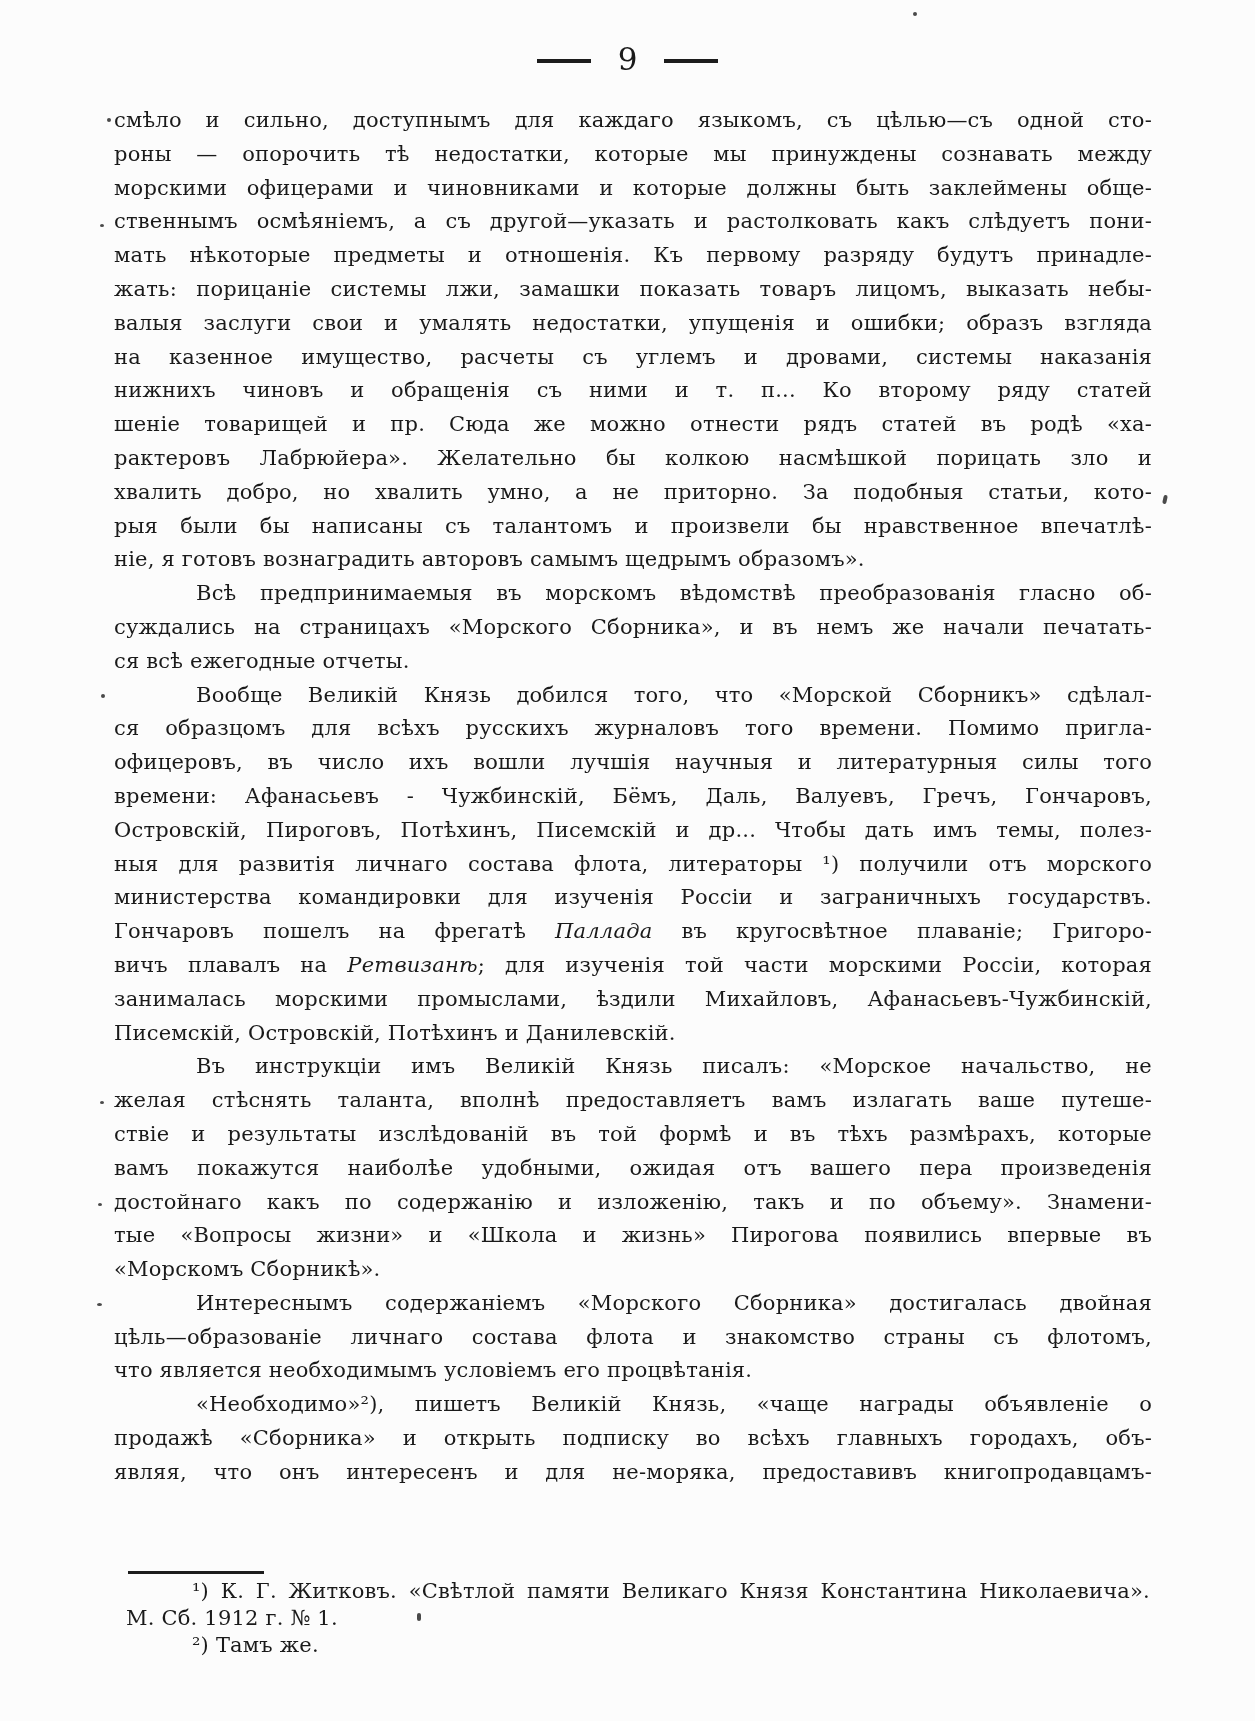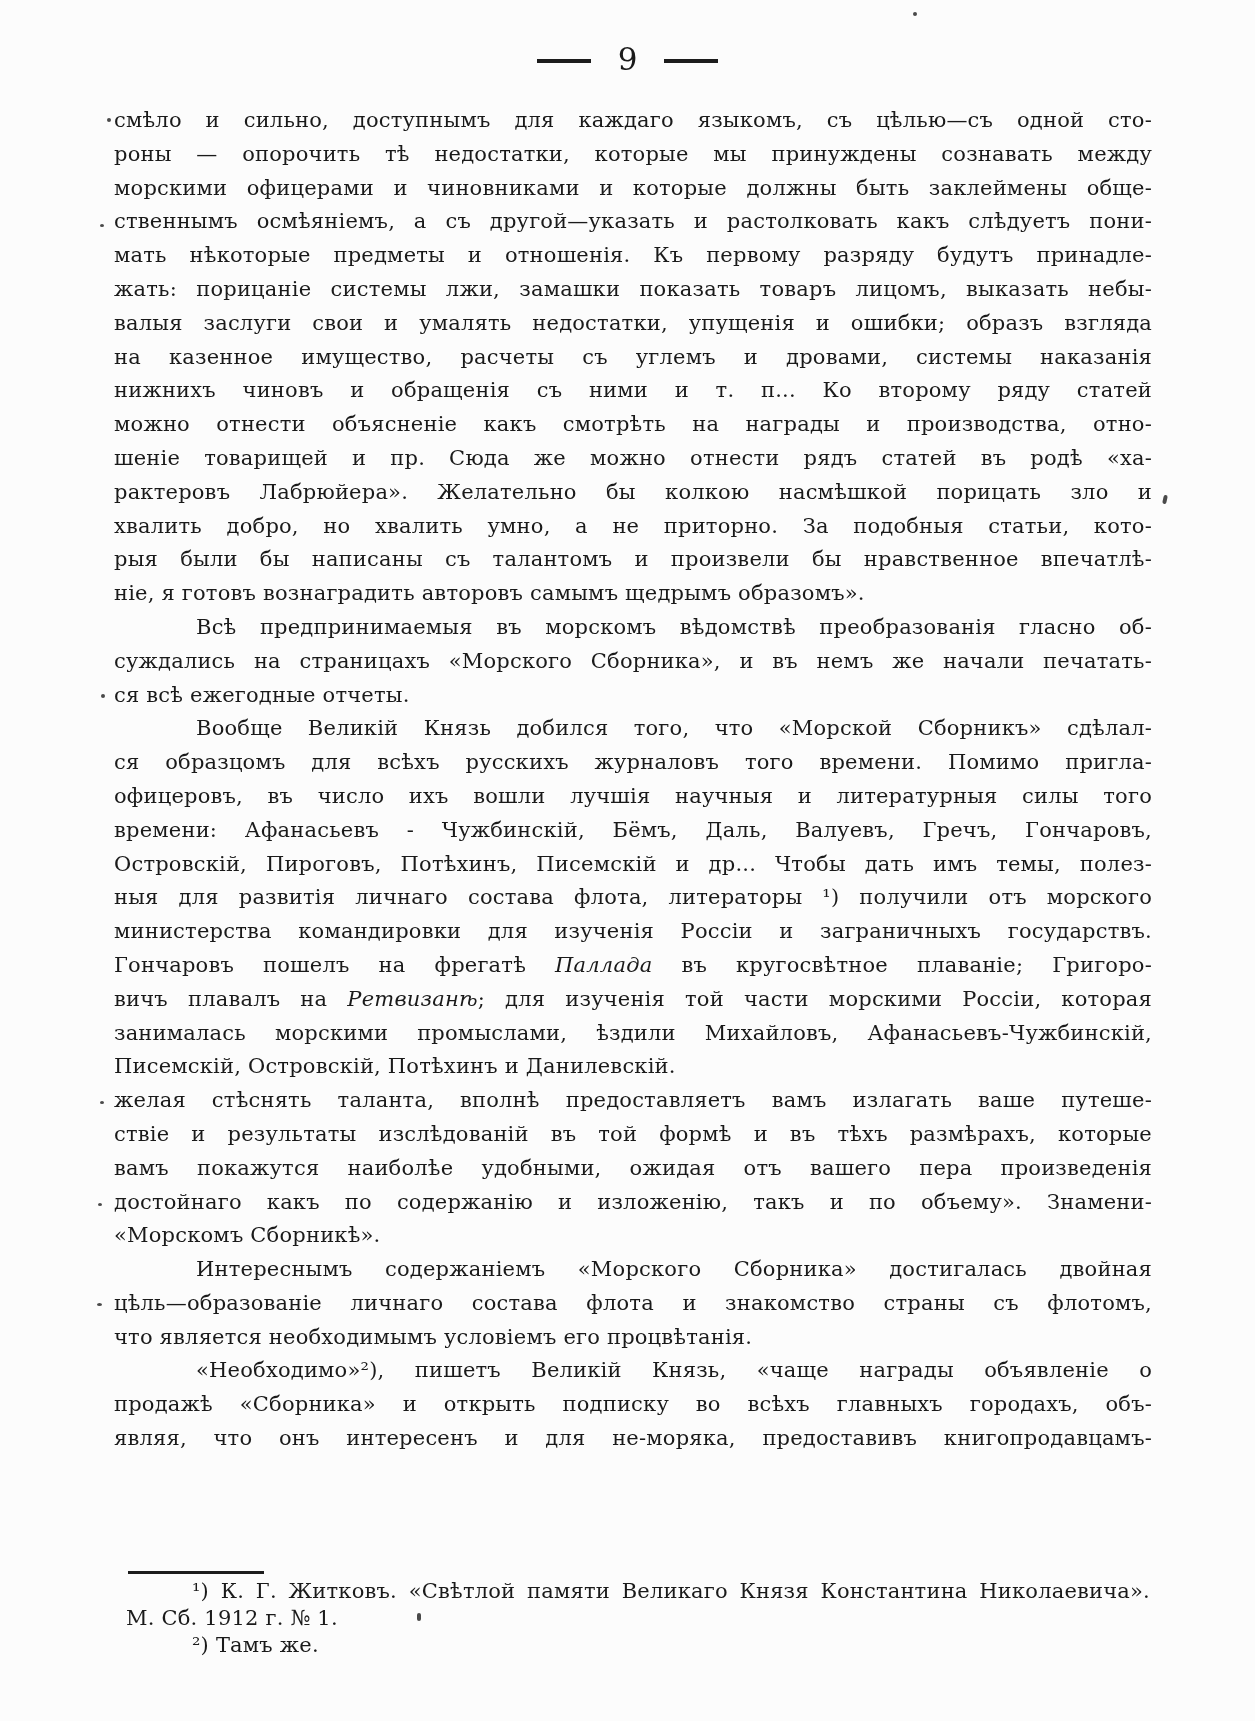--- a/index.html
+++ b/index.html
@@ -65,44 +65,45 @@
   <div class="body-text">
       <div class="line"><span>смѣло и сильно, доступнымъ для каждаго языкомъ, съ цѣлью—съ одной сто-</span></div>
       <div class="line"><span>роны — опорочить тѣ недостатки, которые мы принуждены сознавать между</span></div>
       <div class="line"><span>морскими офицерами и чиновниками и которые должны быть заклеймены обще-</span></div>
       <div class="line"><span>ственнымъ осмѣяніемъ, а съ другой—указать и растолковать какъ слѣдуетъ пони-</span></div>
       <div class="line"><span>мать нѣкоторые предметы и отношенія. Къ первому разряду будутъ принадле-</span></div>
       <div class="line"><span>жать: порицаніе системы лжи, замашки показать товаръ лицомъ, выказать небы-</span></div>
       <div class="line"><span>валыя заслуги свои и умалять недостатки, упущенія и ошибки; образъ взгляда</span></div>
       <div class="line"><span>на казенное имущество, расчеты съ углемъ и дровами, системы наказанія</span></div>
       <div class="line"><span>нижнихъ чиновъ и обращенія съ ними и т. п... Ко второму ряду статей</span></div>
-      <div class="line"><span>можно отнести объясненіе какъ смотрѣть на награды и производства, отно-</span></div>
       <div class="line"><span>шеніе товарищей и пр. Сюда же можно отнести рядъ статей въ родѣ «ха-</span></div>
       <div class="line"><span>рактеровъ Лабрюйера». Желательно бы колкою насмѣшкой порицать зло и</span></div>
       <div class="line"><span>хвалить добро, но хвалить умно, а не приторно. За подобныя статьи, кото-</span></div>
       <div class="line"><span>рыя были бы написаны съ талантомъ и произвели бы нравственное впечатлѣ-</span></div>
       <div class="line noj"><span>ніе, я готовъ вознаградить авторовъ самымъ щедрымъ образомъ».</span></div>
       <div class="line indent"><span>Всѣ предпринимаемыя въ морскомъ вѣдомствѣ преобразованія гласно об-</span></div>
       <div class="line"><span>суждались на страницахъ «Морского Сборника», и въ немъ же начали печатать-</span></div>
       <div class="line noj"><span>ся всѣ ежегодные отчеты.</span></div>
       <div class="line indent"><span>Вообще Великій Князь добился того, что «Морской Сборникъ» сдѣлал-</span></div>
       <div class="line"><span>ся образцомъ для всѣхъ русскихъ журналовъ того времени. Помимо пригла-</span></div>
       <div class="line"><span>офицеровъ, въ число ихъ вошли лучшія научныя и литературныя силы того</span></div>
       <div class="line"><span>времени: Афанасьевъ - Чужбинскій, Бёмъ, Даль, Валуевъ, Гречъ, Гончаровъ,</span></div>
       <div class="line"><span>Островскій, Пироговъ, Потѣхинъ, Писемскій и др... Чтобы дать имъ темы, полез-</span></div>
       <div class="line"><span>ныя для развитія личнаго состава флота, литераторы ¹) получили отъ морского</span></div>
       <div class="line"><span>министерства командировки для изученія Россіи и заграничныхъ государствъ.</span></div>
       <div class="line"><span>Гончаровъ пошелъ на фрегатѣ </span><span class="it">Паллада</span><span> въ  кругосвѣтное плаваніе; Григоро-</span></div>
       <div class="line"><span>вичъ плавалъ на </span><span class="it">Ретвизанѣ</span><span>; для изученія той части морскими Россіи, которая</span></div>
       <div class="line"><span>занималась морскими промыслами, ѣздили Михайловъ, Афанасьевъ-Чужбинскій,</span></div>
       <div class="line noj"><span>Писемскій, Островскій, Потѣхинъ и Данилевскій.</span></div>
+      <div class="line indent"><span>Въ инструкціи имъ Великій Князь писалъ: «Морское начальство, не</span></div>
       <div class="line"><span>желая стѣснять таланта, вполнѣ предоставляетъ вамъ излагать ваше путеше-</span></div>
       <div class="line"><span>ствіе и результаты изслѣдованій въ той формѣ и въ тѣхъ размѣрахъ, которые</span></div>
       <div class="line"><span>вамъ покажутся наиболѣе удобными, ожидая отъ вашего пера произведенія</span></div>
       <div class="line"><span>достойнаго какъ по содержанію и изложенію, такъ и по объему». Знамени-</span></div>
+      <div class="line"><span>тые «Вопросы жизни» и «Школа и жизнь» Пирогова появились впервые въ</span></div>
       <div class="line noj"><span>«Морскомъ Сборникѣ».</span></div>
       <div class="line indent"><span>Интереснымъ содержаніемъ «Морского Сборника» достигалась двойная</span></div>
       <div class="line"><span>цѣль—образованіе личнаго состава флота и знакомство страны съ флотомъ,</span></div>
       <div class="line noj"><span>что является необходимымъ условіемъ его процвѣтанія.</span></div>
       <div class="line indent"><span>«Необходимо»²), пишетъ Великій Князь, «чаще награды объявленіе о</span></div>
       <div class="line"><span>продажѣ «Сборника» и открыть подписку во всѣхъ главныхъ городахъ, объ-</span></div>
       <div class="line"><span>являя, что онъ интересенъ и для не-моряка, предоставивъ книгопродавцамъ-</span></div>
     </div>
 
   <div class="footnote-rule"></div>

